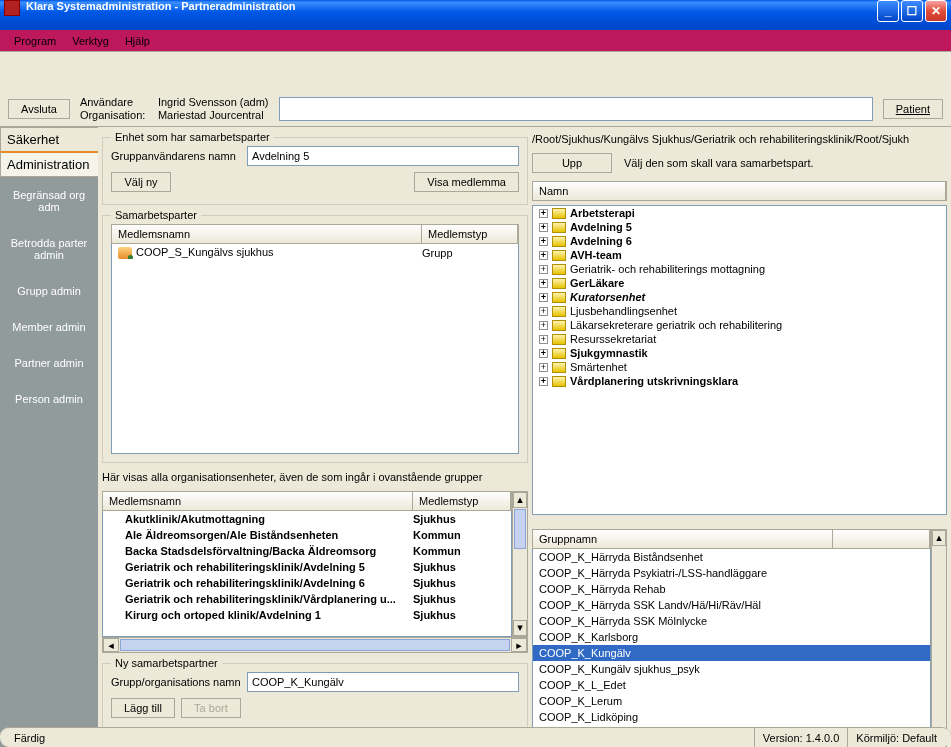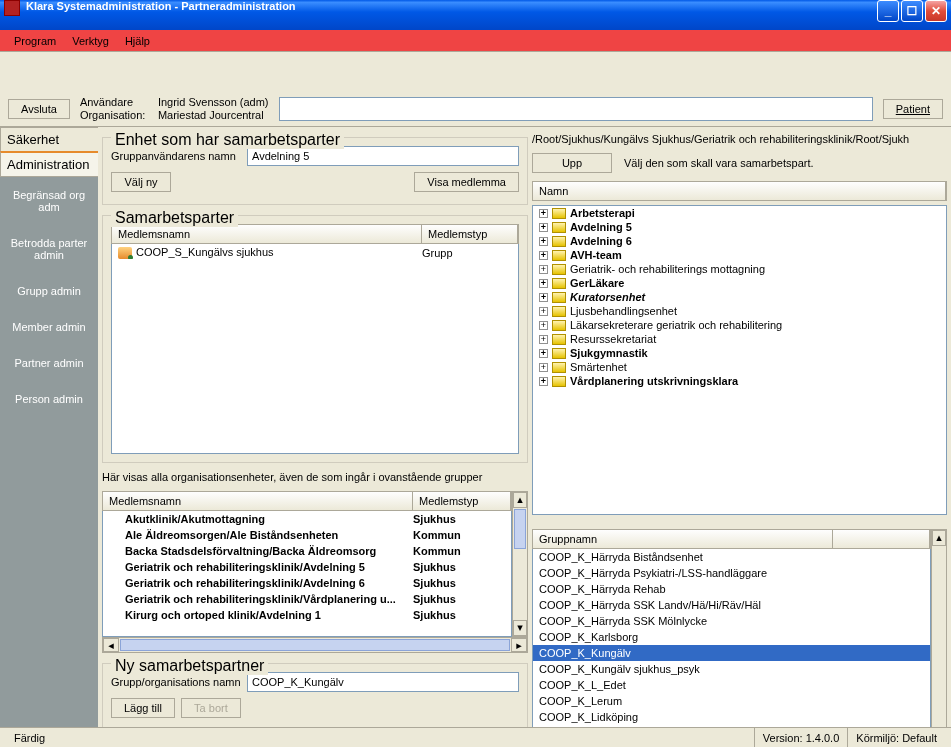--- a/index.html
+++ b/index.html
@@ -8,21 +8,21 @@
 
 .titlebar { background: linear-gradient(to bottom, #0058E6 0%, #3A8DFF 8%, #0058E6 40%, #0046C8 100%); height: 30px; display: flex; align-items: flex-start; padding: 0 4px; color: white; font-weight: bold; font-size: 13px; }
 .titlebar .app-icon { width: 16px; height: 16px; background: #B22222; margin-right: 6px; border: 1px solid #8B0000; }
 .titlebar .title { flex: 1; }
 .win-controls { display: flex; gap: 2px; }
 .win-btn { width: 22px; height: 22px; border: 1px solid #fff; border-radius: 3px; display: flex; align-items: center; justify-content: center; cursor: pointer; color: white; font-weight: bold; font-size: 12px; }
 .win-min, .win-max { background: linear-gradient(to bottom, #3C8CFF, #0046C8); }
 .win-close { background: linear-gradient(to bottom, #F5A3A3, #E14D3A, #C8372A); }
 
 
-.menubar { background: #ef4444; height: 22px; border-bottom: 1px solid #ACA899; display: flex; align-items: center; padding: 0 6px; }
+.menubar { background: #be185d; height: 22px; border-bottom: 1px solid #ACA899; display: flex; align-items: center; padding: 0 6px; }
 .menubar span { padding: 3px 8px; cursor: pointer; }
 
 
 .toolbar { background: #ECE9D8; height: 36px; display: flex; align-items: center; padding: 4px 8px; border-bottom: 1px solid #ACA899; gap: 10px; margin-top: 39px; }
 .btn { background: #ECE9D8; border: 1px solid #ACA899; padding: 3px 12px; cursor: pointer; min-width: 60px; text-align: center; }
 .btn.disabled { color: #ACA899; }
 .user-info { display: flex; flex-direction: column; font-size: 11px; gap: 1px; }
 .user-row { display: flex; gap: 8px; }
 .user-label { width: 70px; }
 .big-input { flex: 1; height: 24px; background: white; border: 1px solid #7F9DB9; }
@@ -36,21 +36,21 @@
 .tab-btn.inactive { background: #ECE9D8; border-bottom: none; }
 .tab-btn.active { background: #F5F4EA; border-top: 2px solid #E68B2C; }
 .side-item { color: white; text-align: center; padding: 12px 4px; cursor: pointer; font-size: 11px; border-bottom: 0; }
 
 
 .content { flex: 1; background: #ECE9D8; padding: 4px; display: flex; gap: 4px; }
 .col-left { width: 426px; display: flex; flex-direction: column; gap: 4px; }
 .col-right { flex: 1; display: flex; flex-direction: column; gap: 4px; }
 
 .groupbox { border: 1px solid #D0CCBE; padding: 8px 8px 8px 8px; position: relative; margin-top: 6px; }
-.groupbox > .legend { position: absolute; top: -7px; left: 8px; background: #ECE9D8; padding: 0 4px; font-size: 16px; }
+.groupbox > .legend { position: absolute; top: -7px; left: 8px; background: #ECE9D8; padding: 0 4px; font-size: 11px; }
 
 .form-row { display: flex; align-items: center; gap: 6px; margin-bottom: 6px; }
 .form-label { width: 130px; }
 .text-input { flex: 1; height: 20px; background: white; border: 1px solid #7F9DB9; padding: 2px 4px; }
 
 .btn-row { display: flex; gap: 6px; margin-bottom: 4px; }
 .btn-row .spacer { flex: 1; }
 
 
 .list-header { display: flex; background: #ECE9D8; border: 1px solid #ACA899; }
@@ -78,21 +78,21 @@
 .tree-item.italic { font-style: italic; }
 
 .list-with-scroll { display: flex; }
 .list-with-scroll .list-body-wrap { flex: 1; }
 .vscroll { width: 16px; background: #ECE9D8; border: 1px solid #ACA899; display: flex; flex-direction: column; }
 .vscroll .arrow { height: 16px; background: #ECE9D8; border: 1px solid #ACA899; text-align: center; line-height: 12px; }
 .vscroll .track { flex: 1; background: #ECE9D8; }
 .vscroll .thumb { height: 40px; background: #C6D3F0; margin: 1px; border: 1px solid #8BA4D8; }
 
 
-.statusbar { position: absolute; bottom: 0; left: 0; right: 0; height: 20px; background: #ECE9D8; border-top: 1px solid #ACA899; display: flex; align-items: center; padding: 0 6px; font-size: 11px; }
+.statusbar { position: absolute; bottom: 0; left: 0; right: 0; height: 20px; background: #ECE9D8; border-top: 1px solid #ACA899; display: flex; align-items: center; padding: 0 6px; font-size: 11px; border-radius: 9px; }
 .statusbar .cell { border-left: 1px solid #ACA899; padding: 0 8px; height: 100%; display: flex; align-items: center; }
 .statusbar .first { flex: 1; border-left: none; }
 </style>
 </head>
 <body>
 
 <div class="titlebar">
   <div class="app-icon"></div>
   <div class="title">Klara Systemadministration - Partneradministration</div>
   <div class="win-controls">

